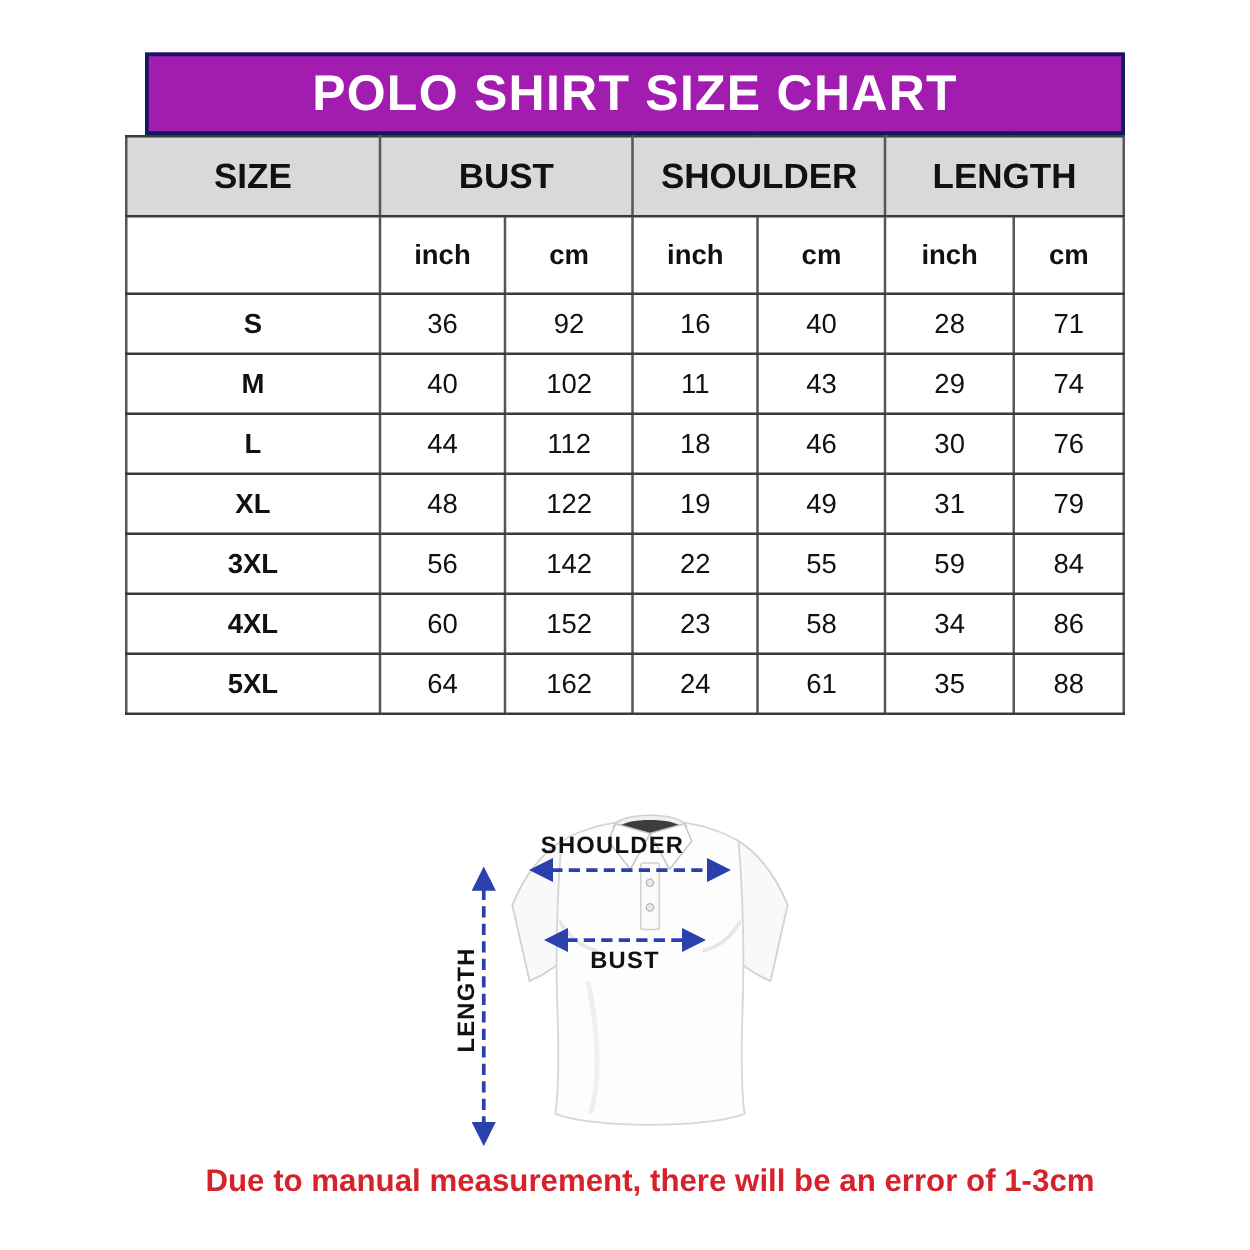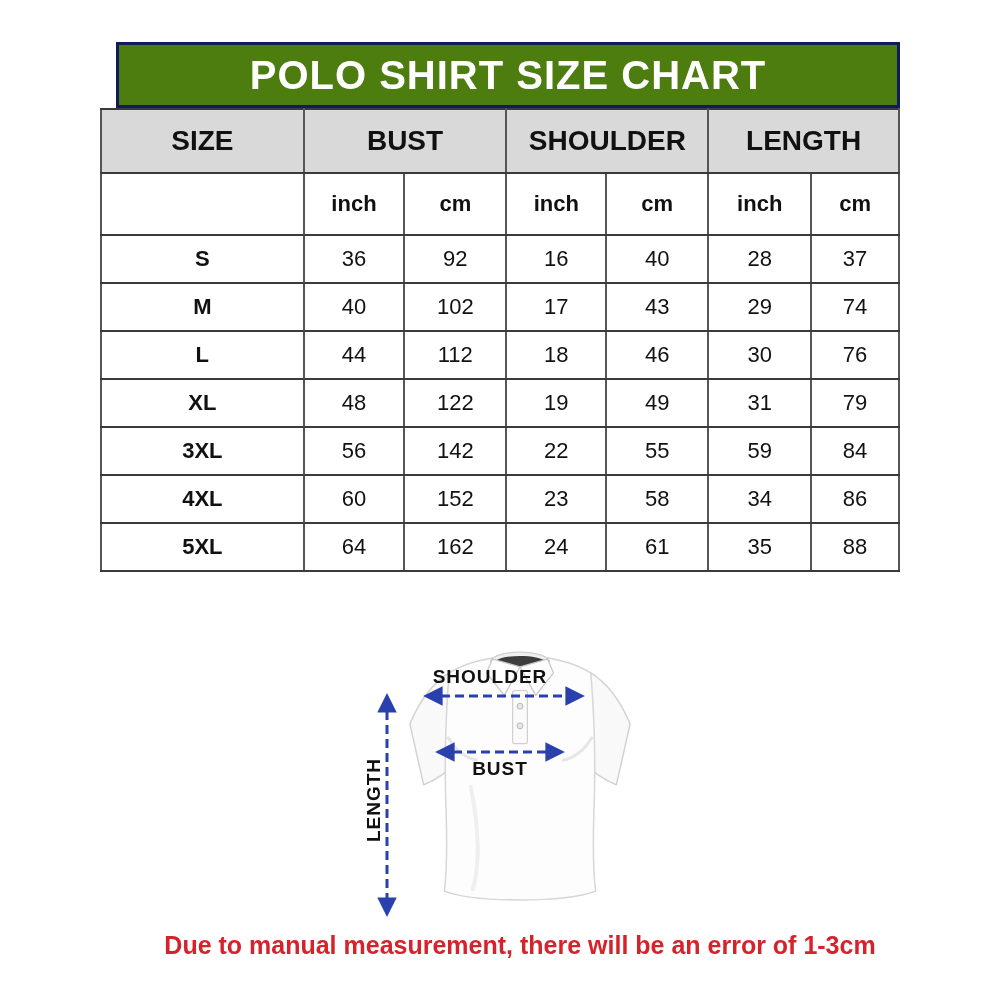--- a/index.html
+++ b/index.html
@@ -29,21 +29,21 @@
     transform:translate(-50%,-50%); white-space:nowrap; letter-spacing:1px; }
   .measure-label.rotated { transform:translate(-50%,-50%) rotate(-90deg); }
 
   .note-line { position:absolute; left:0; top:931px; width:1000px; text-align:center;
     font-size:25px; font-weight:bold; color:#d6232b;margin-left:20px; }
 </style>
 </head>
 <body>
 
 <div class="chart-block">
-  <div class="title-bar" style="background: #4d7c0f; border-color: rgb(16, 26, 94); margin-left: 16px;">
+  <div class="title-bar" style="background: #a21caf; border-color: rgb(16, 26, 94); margin-left: 16px;">
     <span style="color: rgb(255, 255, 255);">POLO SHIRT SIZE CHART</span>
   </div>
 
   <table class="size-table">
     <colgroup>
       <col style="width:25.4%">
         <col style="width:12.6%">
         <col style="width:12.8%">
       <col style="width:12.5%">
         <col style="width:12.8%">
@@ -68,27 +68,27 @@
       </tr>
     </thead>
     <tbody>
         <tr>
           <td class="size-cell">S</td>
           <td>36</td>
           <td>92</td>
           <td>16</td>
           <td>40</td>
           <td>28</td>
-          <td>37</td>
+          <td>71</td>
         </tr>
         <tr>
           <td class="size-cell">M</td>
           <td>40</td>
           <td>102</td>
-          <td>17</td>
+          <td>11</td>
           <td>43</td>
           <td>29</td>
           <td>74</td>
         </tr>
         <tr>
           <td class="size-cell">L</td>
           <td>44</td>
           <td>112</td>
           <td>18</td>
           <td>46</td>

